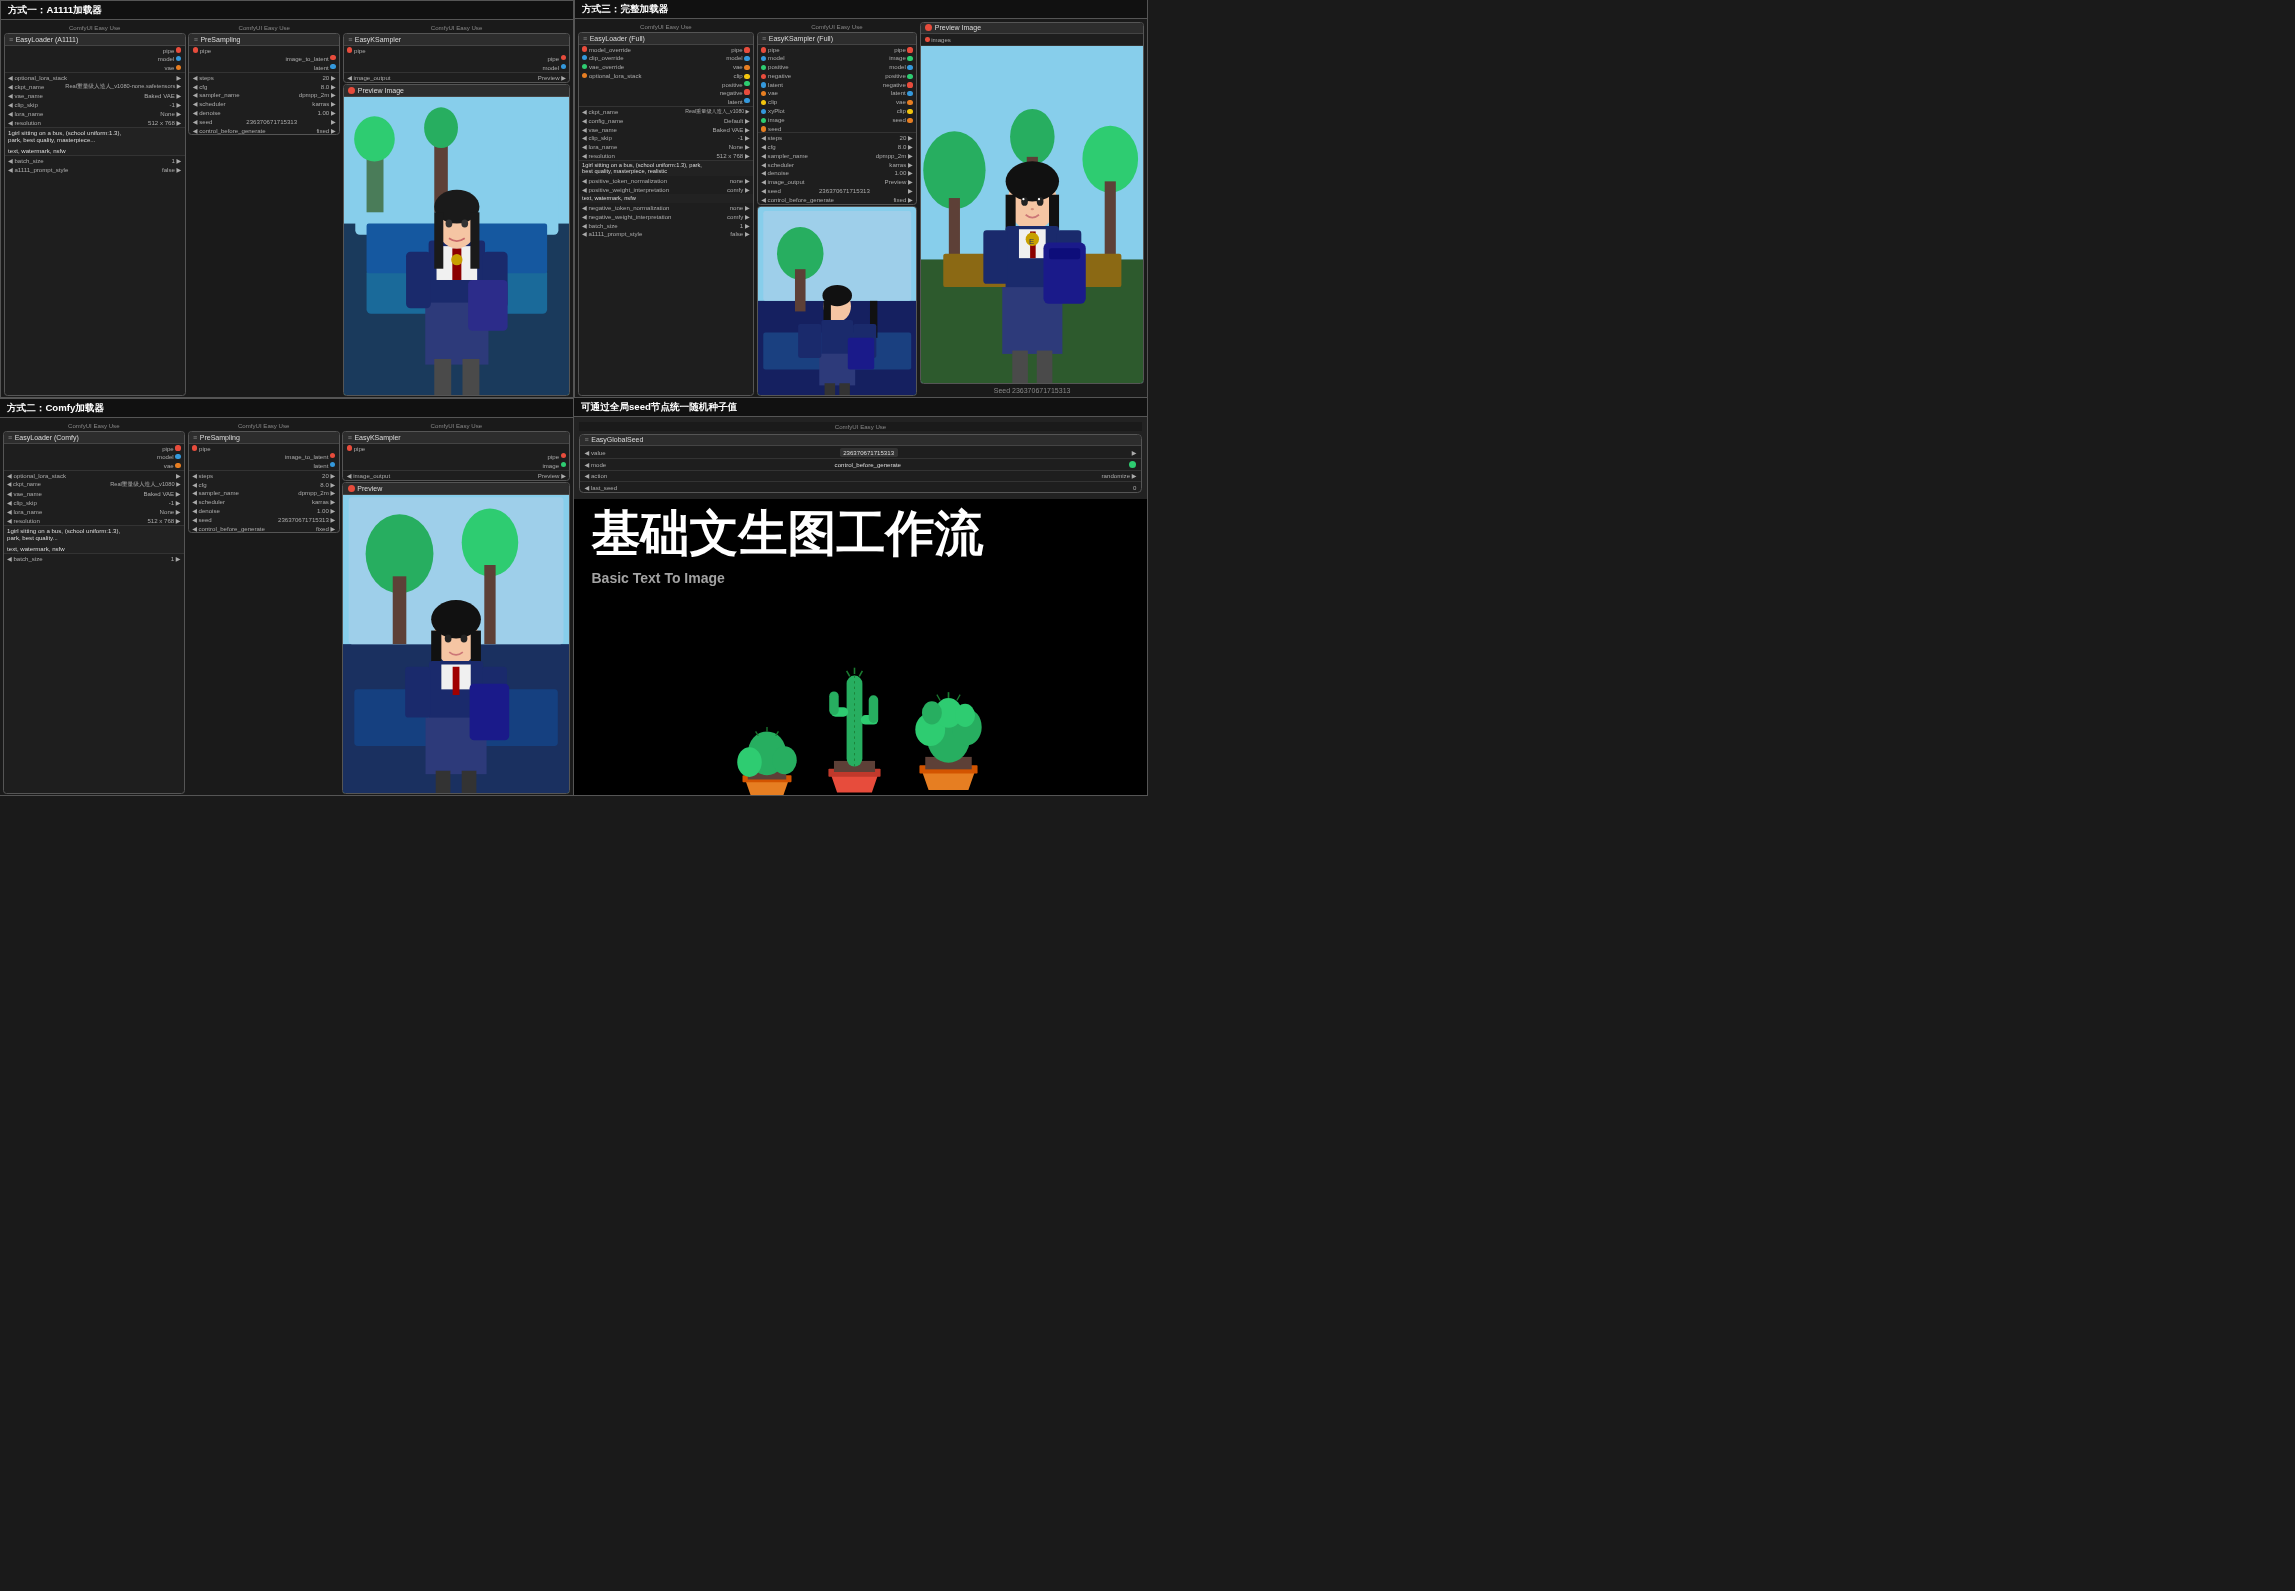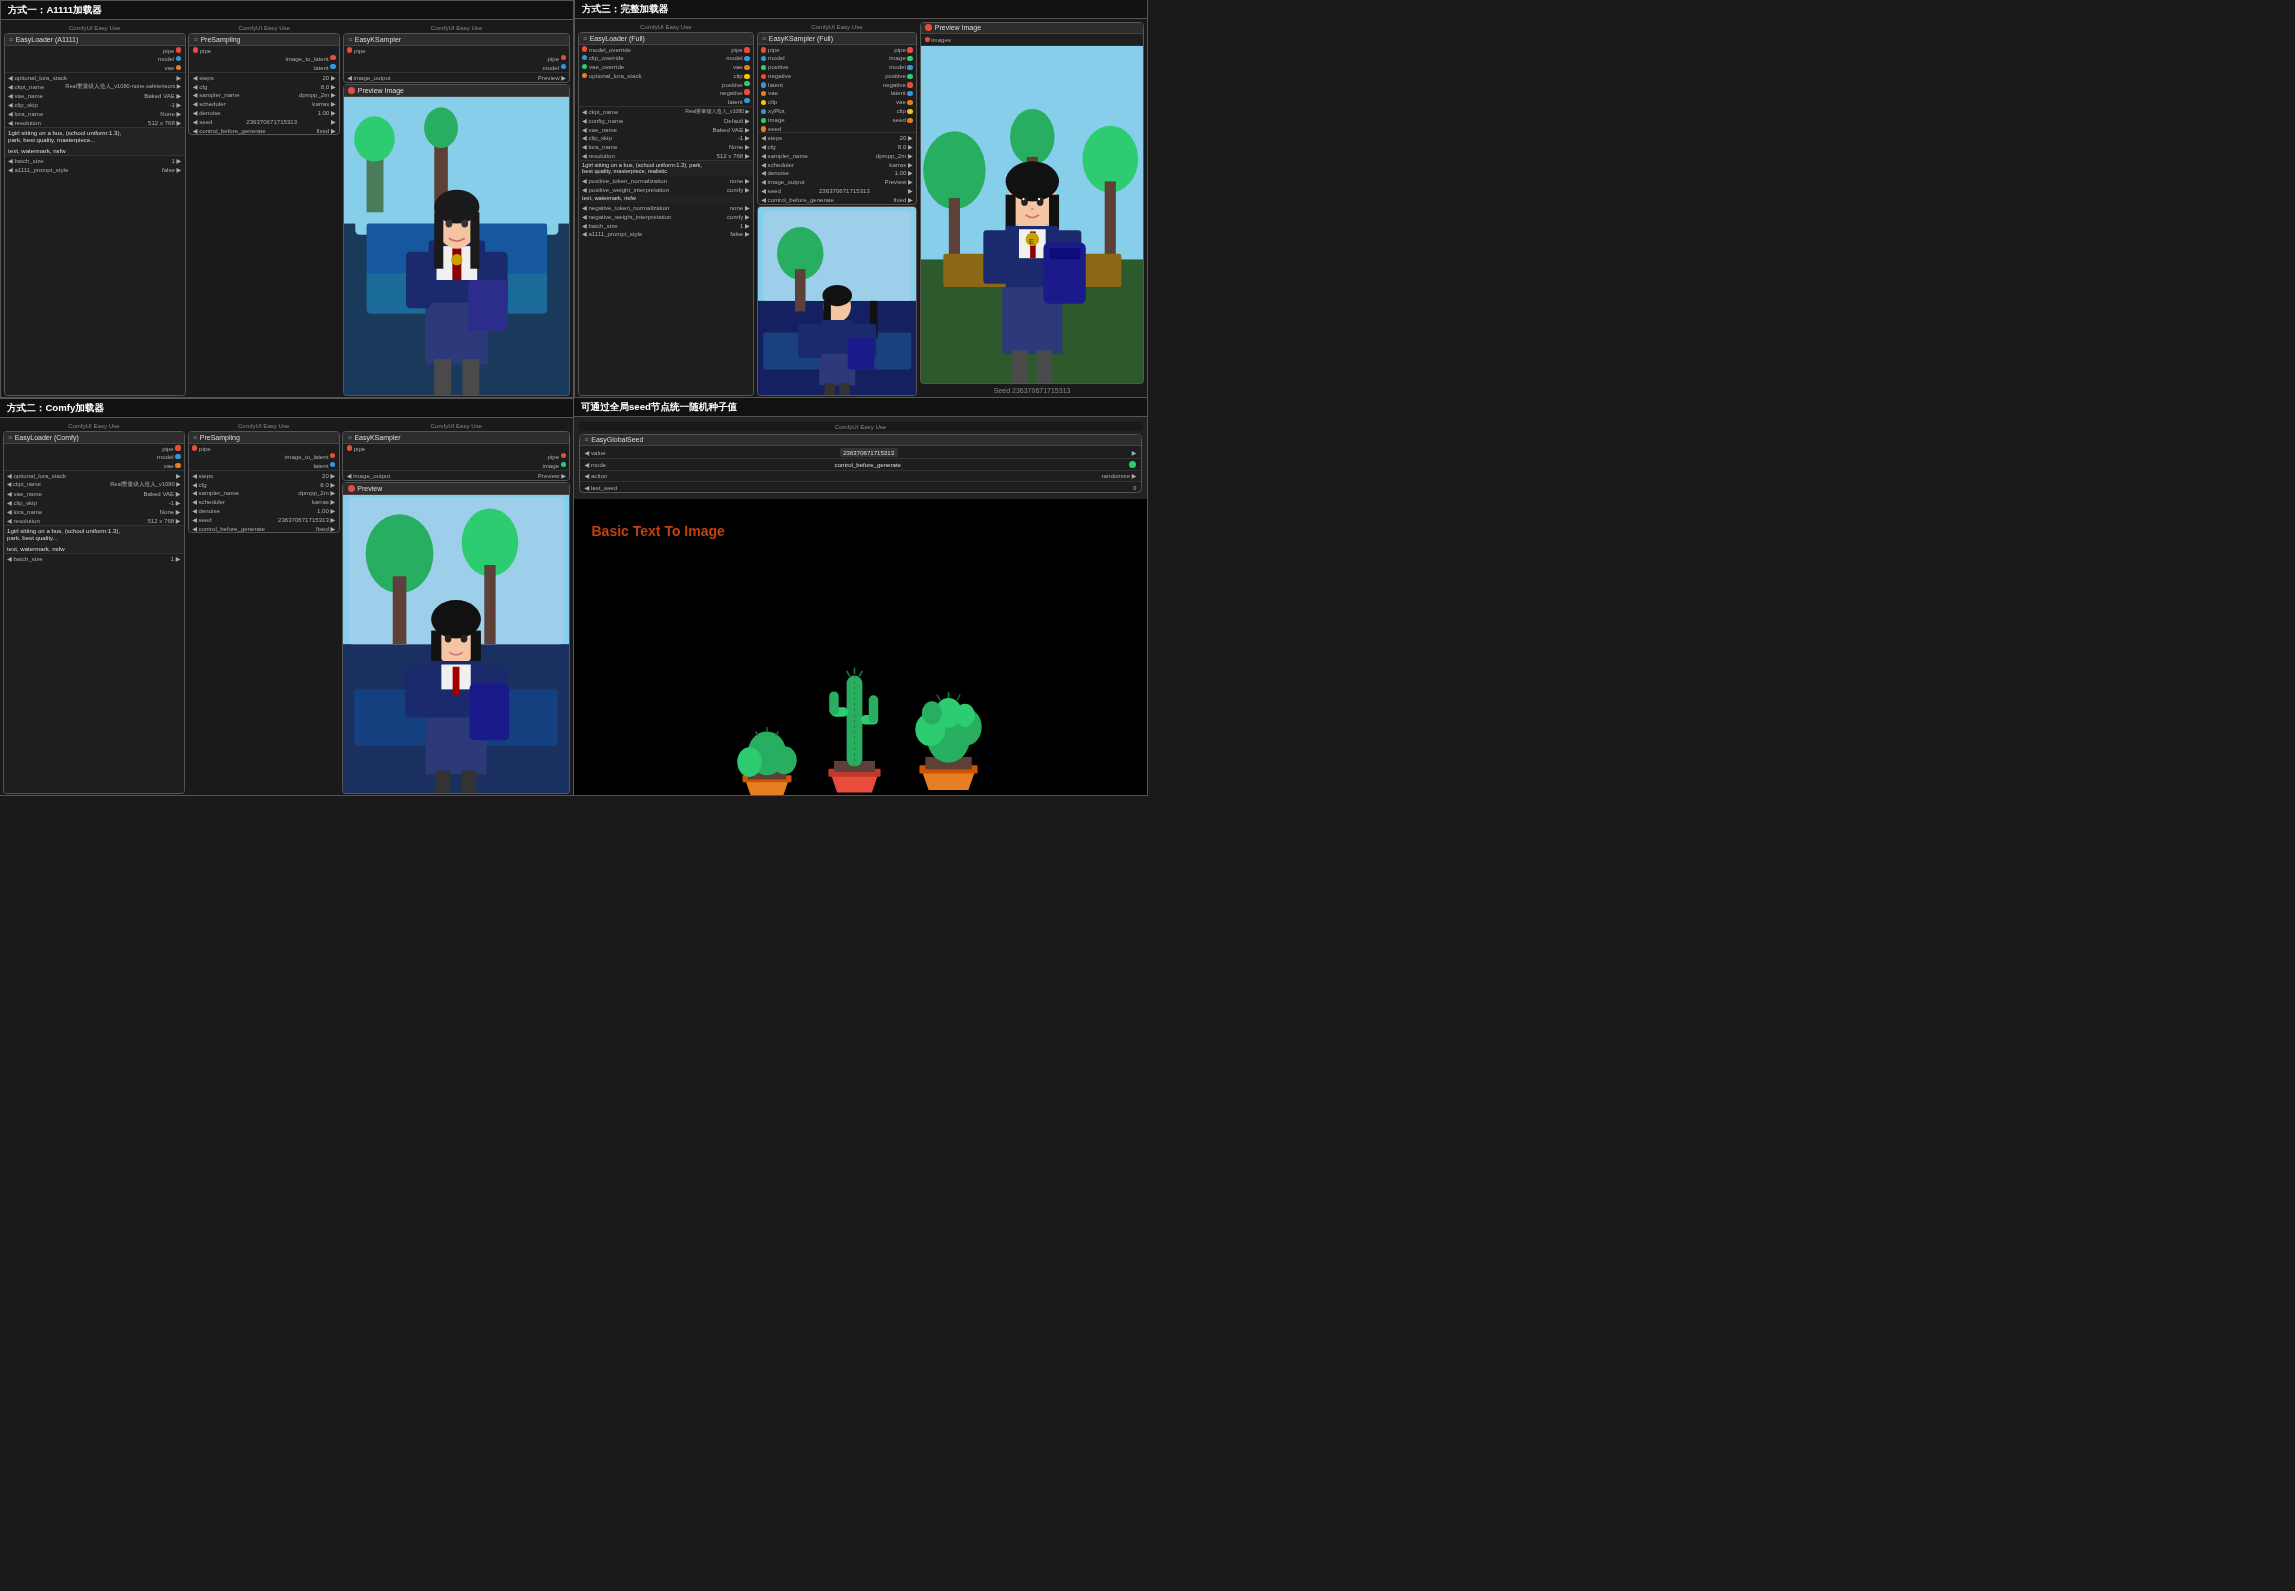--- a/index.html
+++ b/index.html
@@ -690,21 +690,22 @@
           </div>
           <div style="display:flex; justify-content:space-between; padding:1.7px 4.4px; color:#aaa;">
             <span>◀ last_seed</span>
               <span>0</span>
           </div>
         </div>
       </div>
 
       <div style="flex:1; background:#000; display:flex; flex-direction:column; justify-content:space-between; padding:8.7px 17.5px 0 17.5px;">
         <div>
-          <div style="font-size:14px; font-weight:bold; color:#c2410c; margin-top:16px;">Basic Text To Image</div>
+          <div style="font-size:49px; font-weight:900; color:#fff; line-height:1.1; font-family:'Microsoft YaHei', 'SimHei', 'PingFang SC', sans-serif;">基础文生图工作流</div>
+          <div style="font-size:14px; font-weight:bold; color:#a3a3a3; margin-top:9px;">Basic Text To Image</div>
         </div>
 
         <div style="display:flex; justify-content:center; align-items:flex-end; gap:13px; padding-bottom:0;">
 
           <svg viewBox="0 0 80 120" width="70" height="105">
 
             <polygon points="15,100 65,100 58,120 22,120" fill="#e67e22"></polygon>
             <rect x="12" y="95" width="56" height="8" fill="#d35400" rx="1"></rect>
 
             <rect x="18" y="88" width="44" height="12" fill="#5d4037"></rect>

